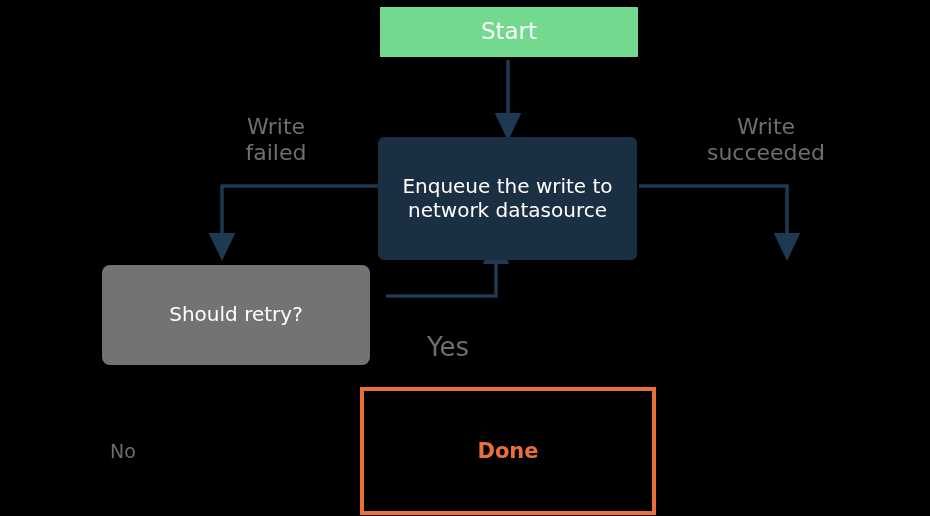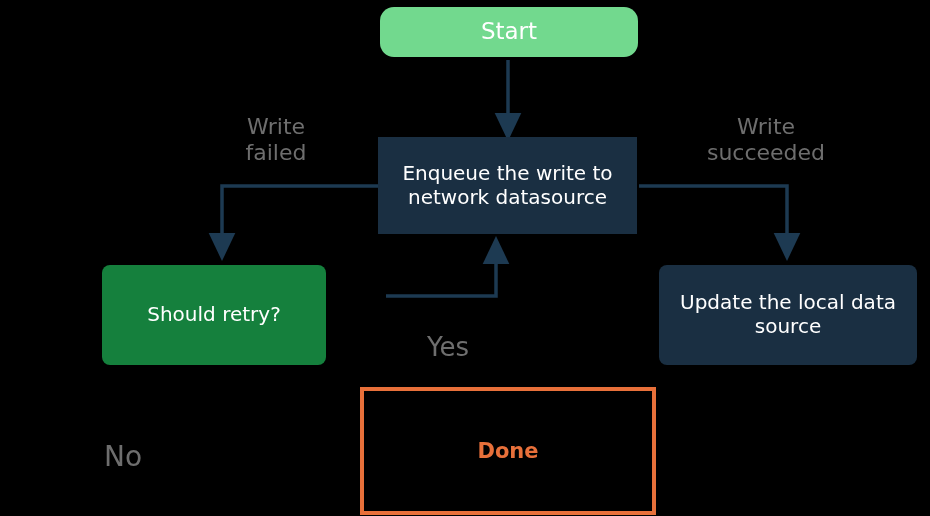--- a/index.html
+++ b/index.html
@@ -25,41 +25,41 @@
     justify-content: center;
     text-align: center;
     line-height: 1.18;
   }
   .node-start {
     left: 380px;
     top: 7px;
     width: 258px;
     height: 50px;
     background: #72D98E;
-    border-radius: 14px;
+    border-radius: 0;
     color: #ffffff;
     font-size: 23px;
   }
   .node-enqueue {
     left: 378px;
     top: 137px;
     width: 259px;
-    height: 97px;
+    height: 123px;
     background: #1A2F42;
-    border-radius: 0;
+    border-radius: 6px;
     color: #ffffff;
     font-size: 20px;
     padding: 0 14px;
   }
   .node-retry {
     left: 102px;
     top: 265px;
-    width: 224px;
+    width: 268px;
     height: 100px;
-    background: #15803d;
+    background: #737373;
     border-radius: 8px;
     color: #ffffff;
     font-size: 20px;
     padding: 0 14px;
   }
   .node-update {
     left: 659px;
     top: 265px;
     width: 258px;
     height: 100px;
@@ -103,21 +103,21 @@
   .lbl-yes {
     left: 390px;
     top: 332px;
     width: 116px;
     font-size: 26px;
   }
   .lbl-no {
     left: 68px;
     top: 440px;
     width: 110px;
-    font-size: 28px;
+    font-size: 19px;
   }
   svg.edges {
     position: absolute;
     left: 0;
     top: 0;
     width: 930px;
     height: 516px;
     pointer-events: none;
   }
 </style>
@@ -149,21 +149,20 @@
       <path d="M386,296 L496,296 L496,250" stroke="#1D3A52" stroke-width="3.5" fill="none" marker-end="url(#arrowhead)"></path>
     </g>
   </svg>
 
   <div class="node node-start">Start</div>
 
   <div class="node node-enqueue">Enqueue the write to network datasource</div>
 
   <div class="node node-retry">Should retry?</div>
 
-  <div class="node node-update">Update the local data source</div>
 
   <div class="node node-done">Done</div>
 
   <div class="edge-label lbl-write-failed">Write
 failed</div>
 
   <div class="edge-label lbl-write-succeeded">Write
 succeeded</div>
 
   <div class="edge-label lbl-yes">Yes</div>

